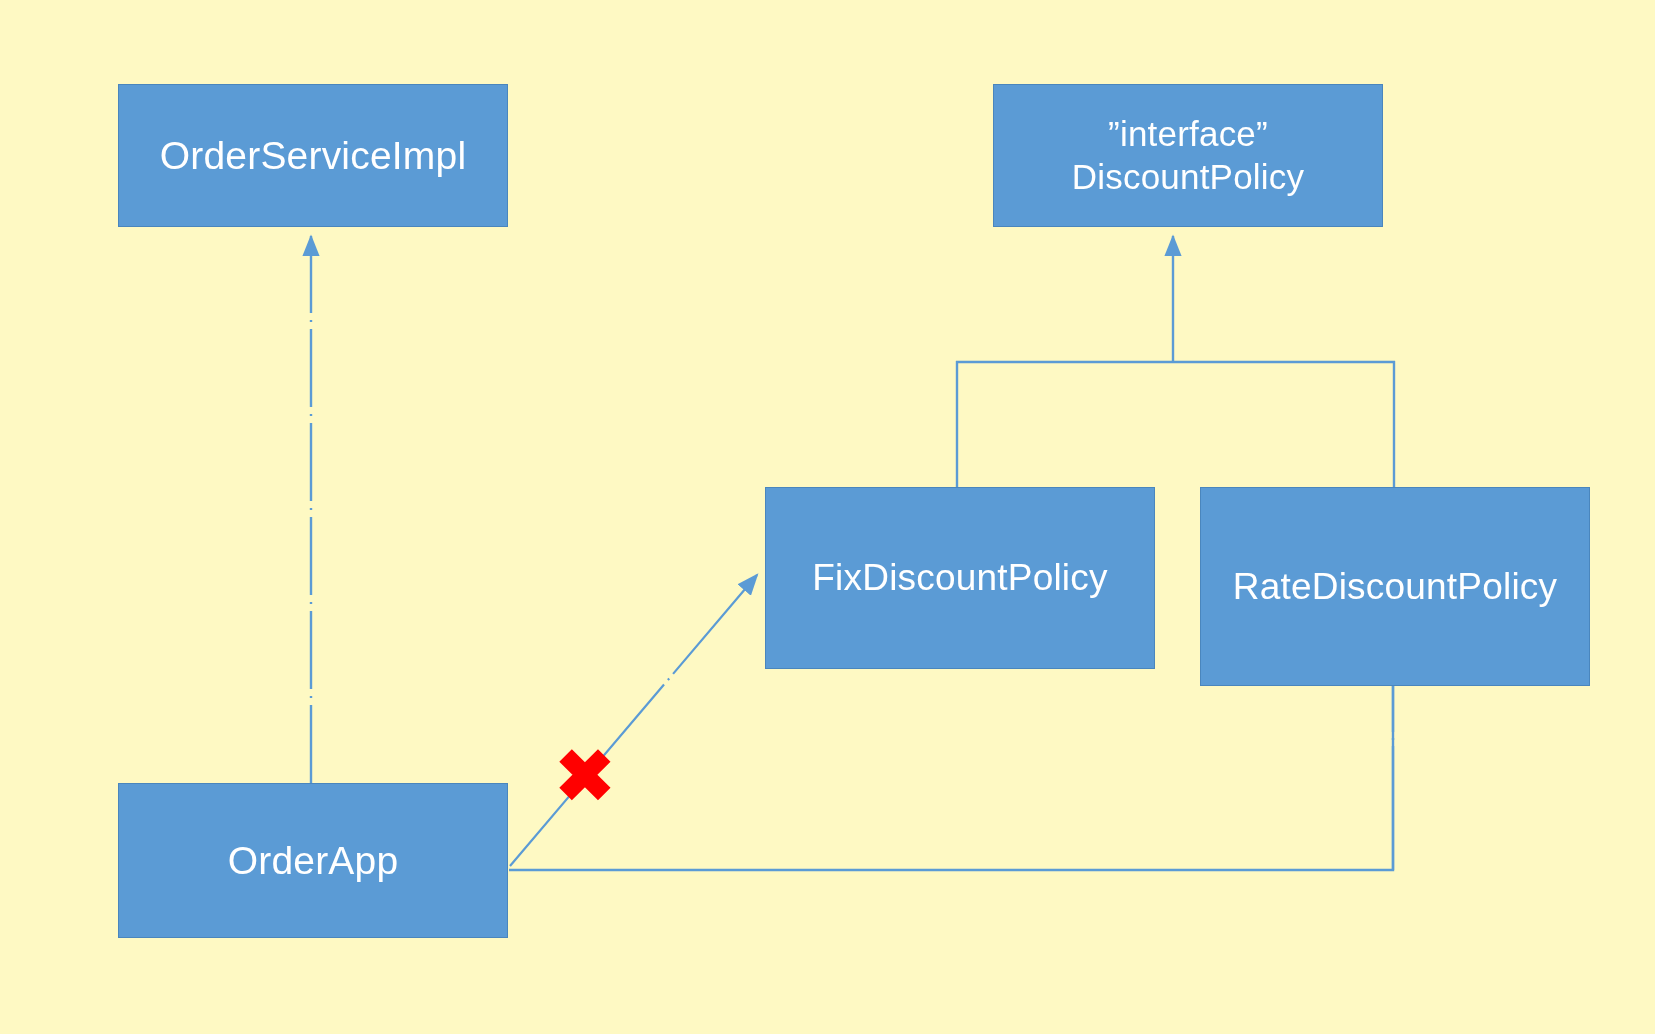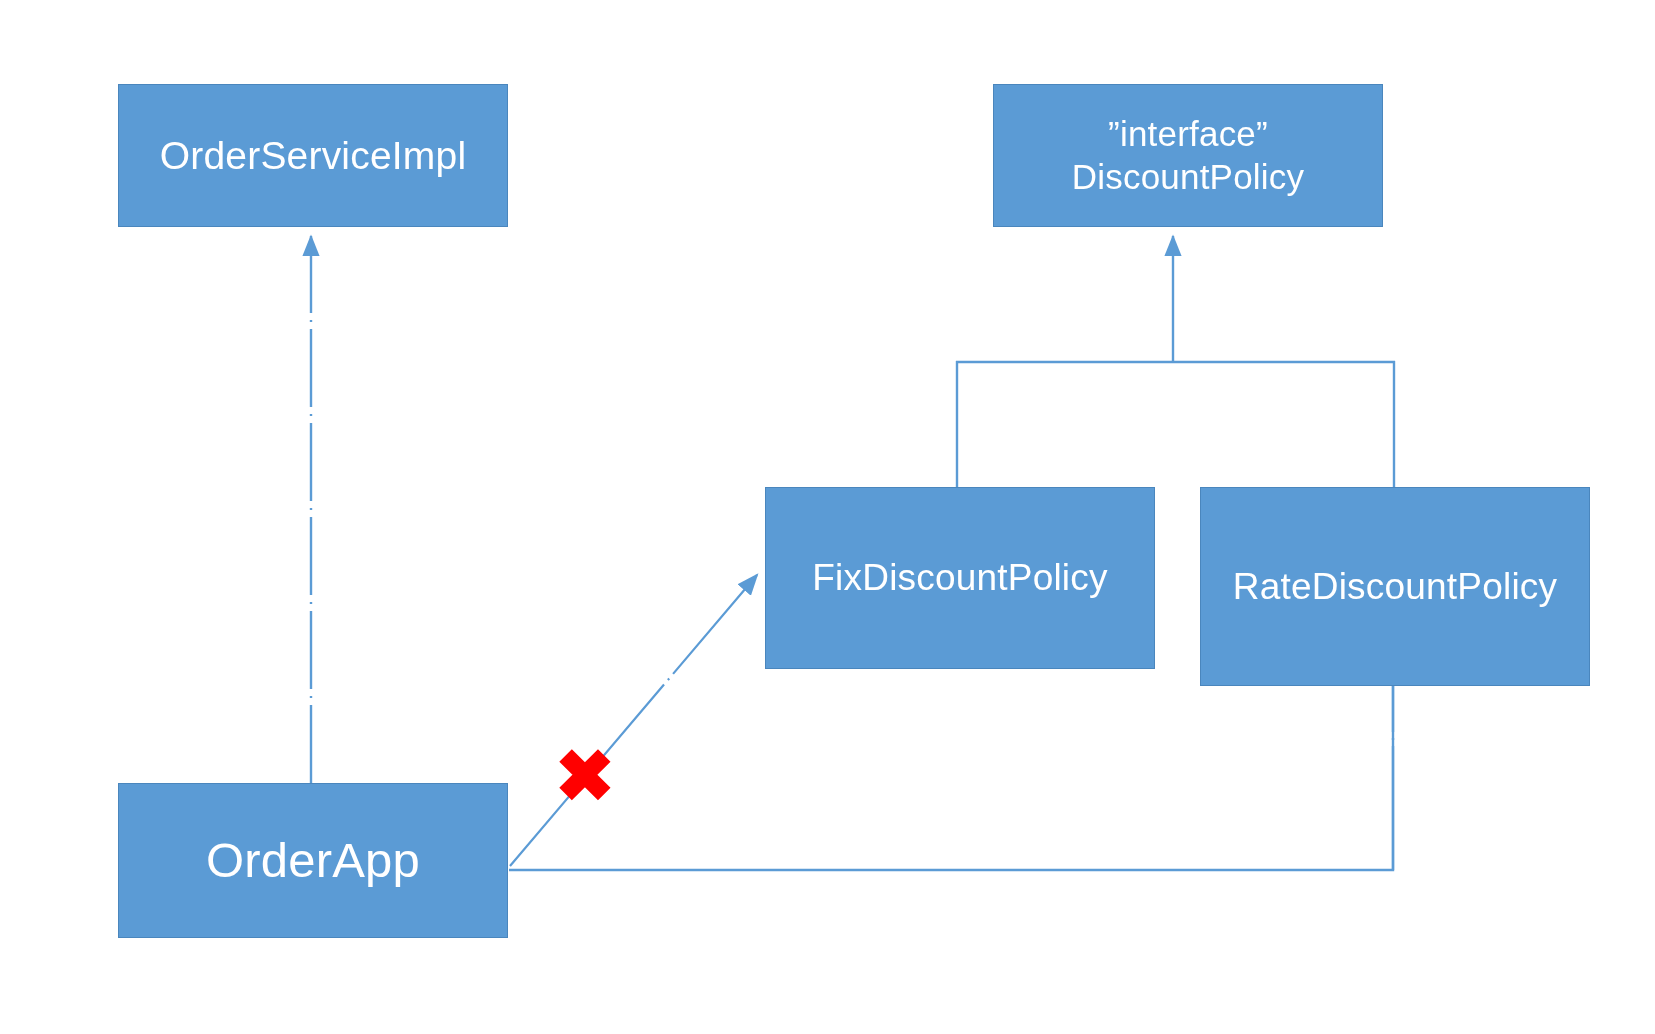--- a/index.html
+++ b/index.html
@@ -4,21 +4,21 @@
 <style>
   html, body {
     margin: 0;
     padding: 0;
     background: #000000;
   }
   #canvas {
     position: relative;
     width: 1655px;
     height: 1034px;
-    background: #ffffff;
+    background: #fef9c3;
     overflow: hidden;
     font-family: "Liberation Sans", sans-serif;
   }
   #edges {
     position: absolute;
     left: 0;
     top: 0;
     width: 1655px;
     height: 1034px;
     pointer-events: none;
@@ -102,19 +102,19 @@
   </div>
 
   <div class="node" style="left:765px; top:487px; width:390px; height:182px; font-size:37px;">
     <span class="node-label">FixDiscountPolicy</span>
   </div>
 
   <div class="node" style="left:1200px; top:487px; width:390px; height:199px; font-size:37px;">
     <span class="node-label">RateDiscountPolicy</span>
   </div>
 
-  <div class="node" style="left:118px; top:783px; width:390px; height:155px; font-size:49px;">
+  <div class="node" style="left:118px; top:783px; width:390px; height:155px; font-size:39px;">
     <span class="node-label">OrderApp</span>
   </div>
 
   <div class="xmark" style="left:551px; top:742px; width:68px; height:68px; font-size:72px;">✖</div>
 
 </div>
 
 </body></html>

